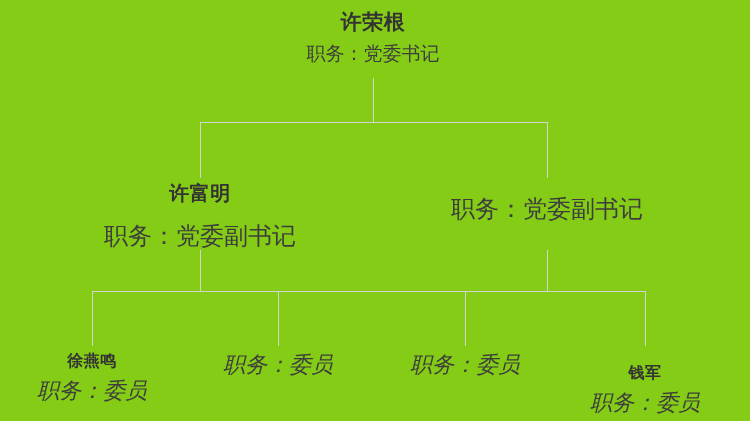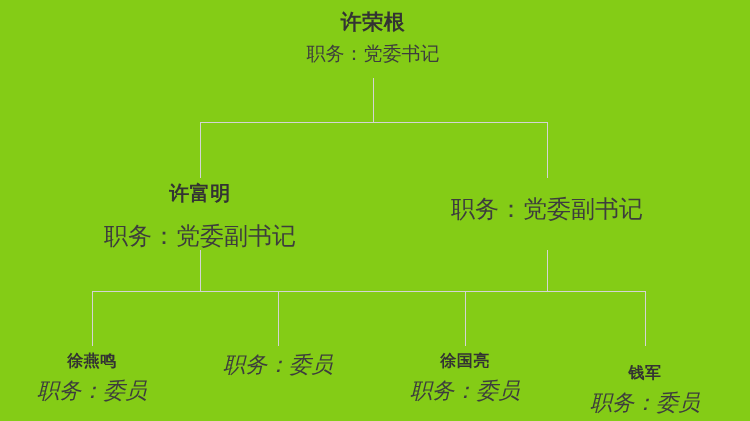--- a/index.html
+++ b/index.html
@@ -97,21 +97,20 @@
   <div class="node level-3" style="left:92px; top:348px;">
     <div class="node-name">徐燕鸣</div>
     <div class="node-title">职务：委员</div>
   </div>
 
   <div class="node level-3" style="left:278px; top:348px;">
     <div class="node-title">职务：委员</div>
   </div>
 
   <div class="node level-3" style="left:465px; top:348px;">
-    <div class="node-name">徐国亮</div>
     <div class="node-title">职务：委员</div>
   </div>
 
   <div class="node level-3" style="left:645px; top:360px;">
     <div class="node-name">钱军</div>
     <div class="node-title">职务：委员</div>
   </div>
 
 </div>
 

